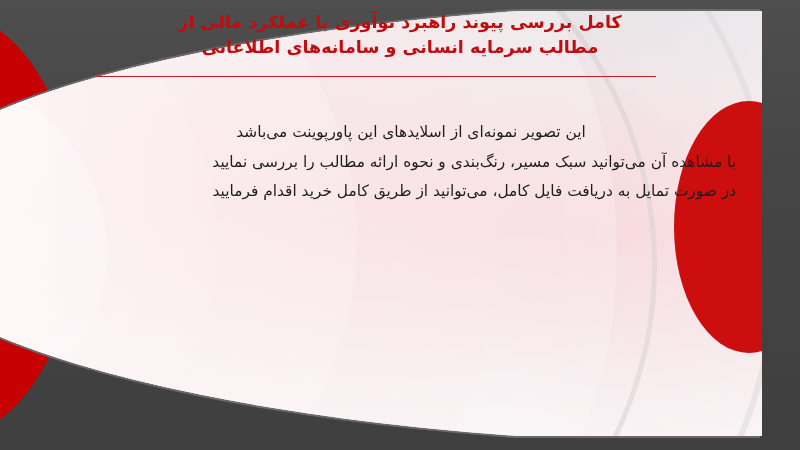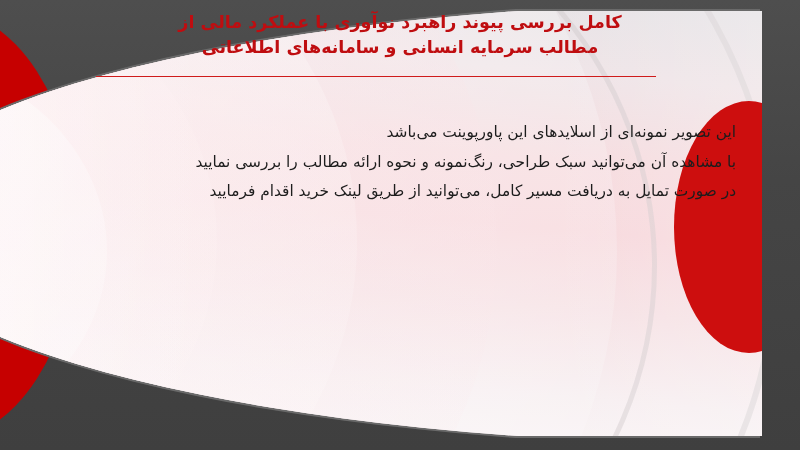--- a/index.html
+++ b/index.html
@@ -171,21 +171,21 @@
     left: 120px;
     right: 64px;
     text-align: right;
     direction: rtl;
     color: #1d1d1d;
     font-size: 15.4px;
     line-height: 1.93;
     font-weight: normal;
   }
   .body-text .bline { display: block; white-space: nowrap; }
-  .body-text .bline.l1 { padding-left: 0; }
+  .body-text .bline.l1 { padding-left: 0; text-align: center; }
 </style>
 </head>
 <body>
 
 <div id="slide">
 
   <div class="frame-bg"></div>
 
   <div class="red-left"></div>
 
@@ -207,17 +207,17 @@
 
   <div class="title">
     <span class="tline">کامل بررسی پیوند راهبرد نوآوری با عملکرد مالی از</span>
     <span class="tline">مطالب سرمایه انسانی و سامانه‌های اطلاعاتی</span>
   </div>
 
   <div class="title-rule"></div>
 
   <div class="body-text">
     <span class="bline l1">این تصویر نمونه‌ای از اسلایدهای این پاورپوینت می‌باشد</span>
-    <span class="bline">با مشاهده آن می‌توانید سبک طراحی، رنگ‌نمونه و نحوه ارائه مطالب را بررسی نمایید</span>
-    <span class="bline">در صورت تمایل به دریافت مسیر کامل، می‌توانید از طریق لینک خرید اقدام فرمایید</span>
+    <span class="bline">با مشاهده آن می‌توانید سبک مسیر، رنگ‌بندی و نحوه ارائه مطالب را بررسی نمایید</span>
+    <span class="bline">در صورت تمایل به دریافت فایل کامل، می‌توانید از طریق کامل خرید اقدام فرمایید</span>
   </div>
 
 </div>
 
 </body></html>

